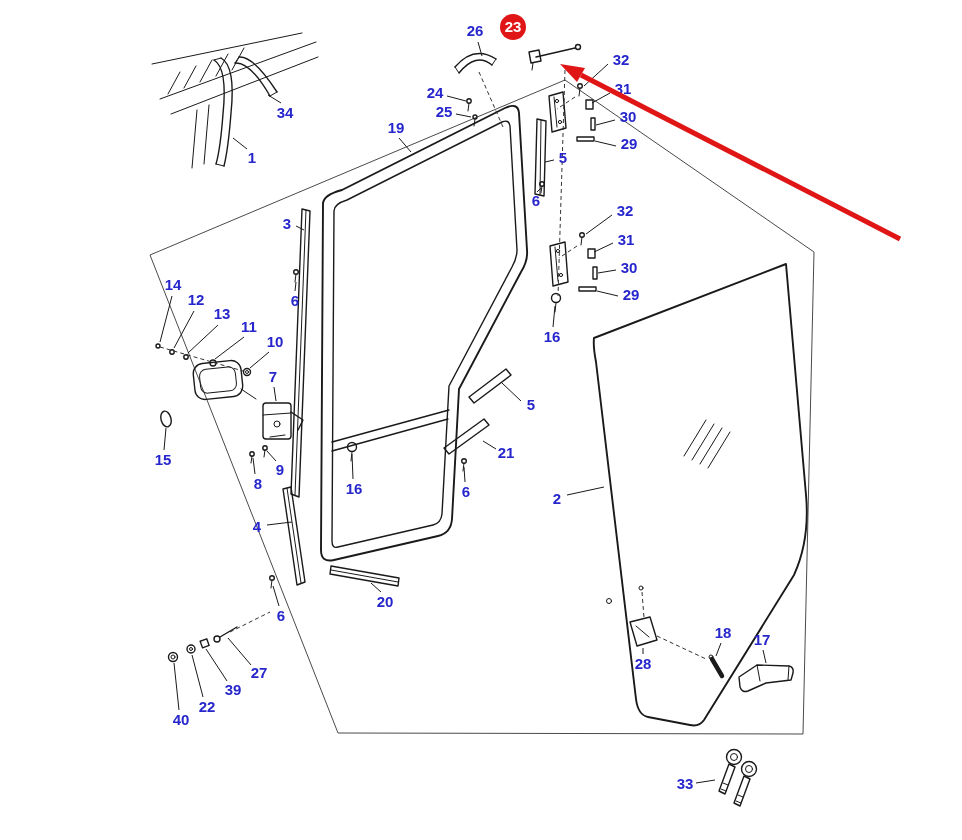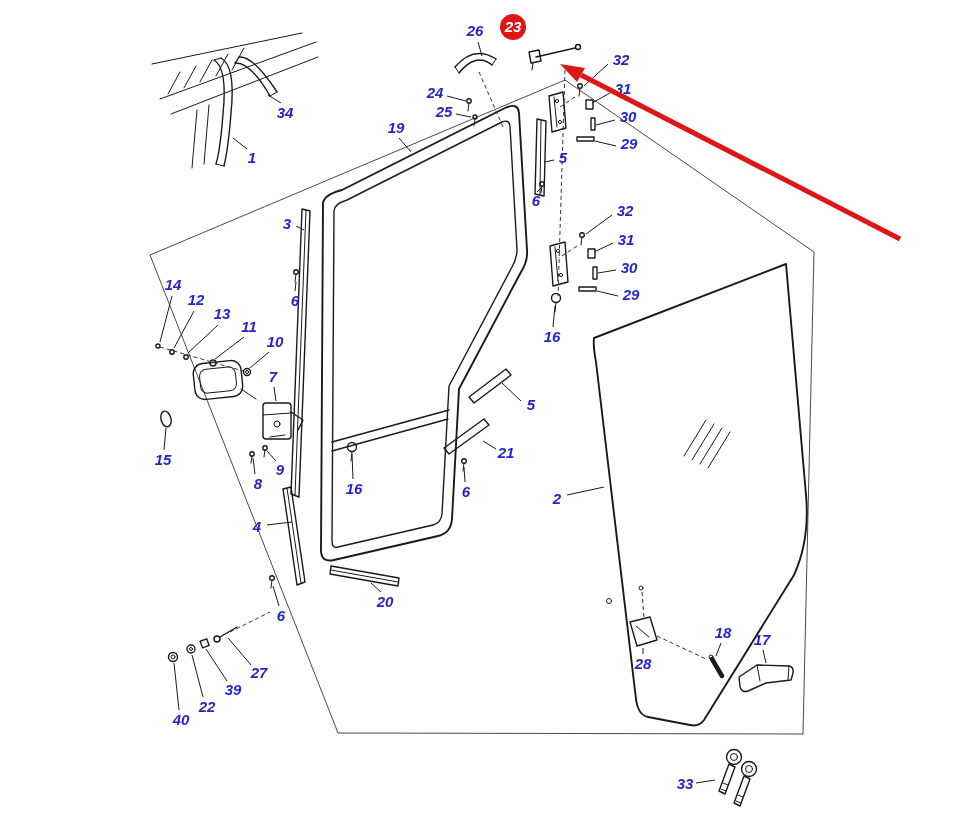--- a/index.html
+++ b/index.html
@@ -3,21 +3,20 @@
 <meta charset="utf-8">
 <style>
   html, body { margin: 0; padding: 0; background: #ffffff; }
   .stage {
     position: relative;
     width: 962px;
     height: 840px;
     background: #ffffff;
     overflow: hidden;
     font-family: "Liberation Sans", sans-serif;
-    font-style: italic;
   }
   svg { display: block; }
   
   .ln  { fill: none; stroke: #1a1a1a; stroke-width: 1.4; stroke-linejoin: round; stroke-linecap: round; }
   .lh  { fill: none; stroke: #1a1a1a; stroke-width: 1.9; stroke-linejoin: round; stroke-linecap: round; }
   .lt  { fill: none; stroke: #1a1a1a; stroke-width: 1; stroke-linejoin: round; stroke-linecap: round; }
   .dash{ fill: none; stroke: #333333; stroke-width: 1; stroke-dasharray: 4 3; }
   .bnd { fill: none; stroke: #4a4a4a; stroke-width: 1; }
   .plabel {
     font-family: "Liberation Sans", sans-serif;

